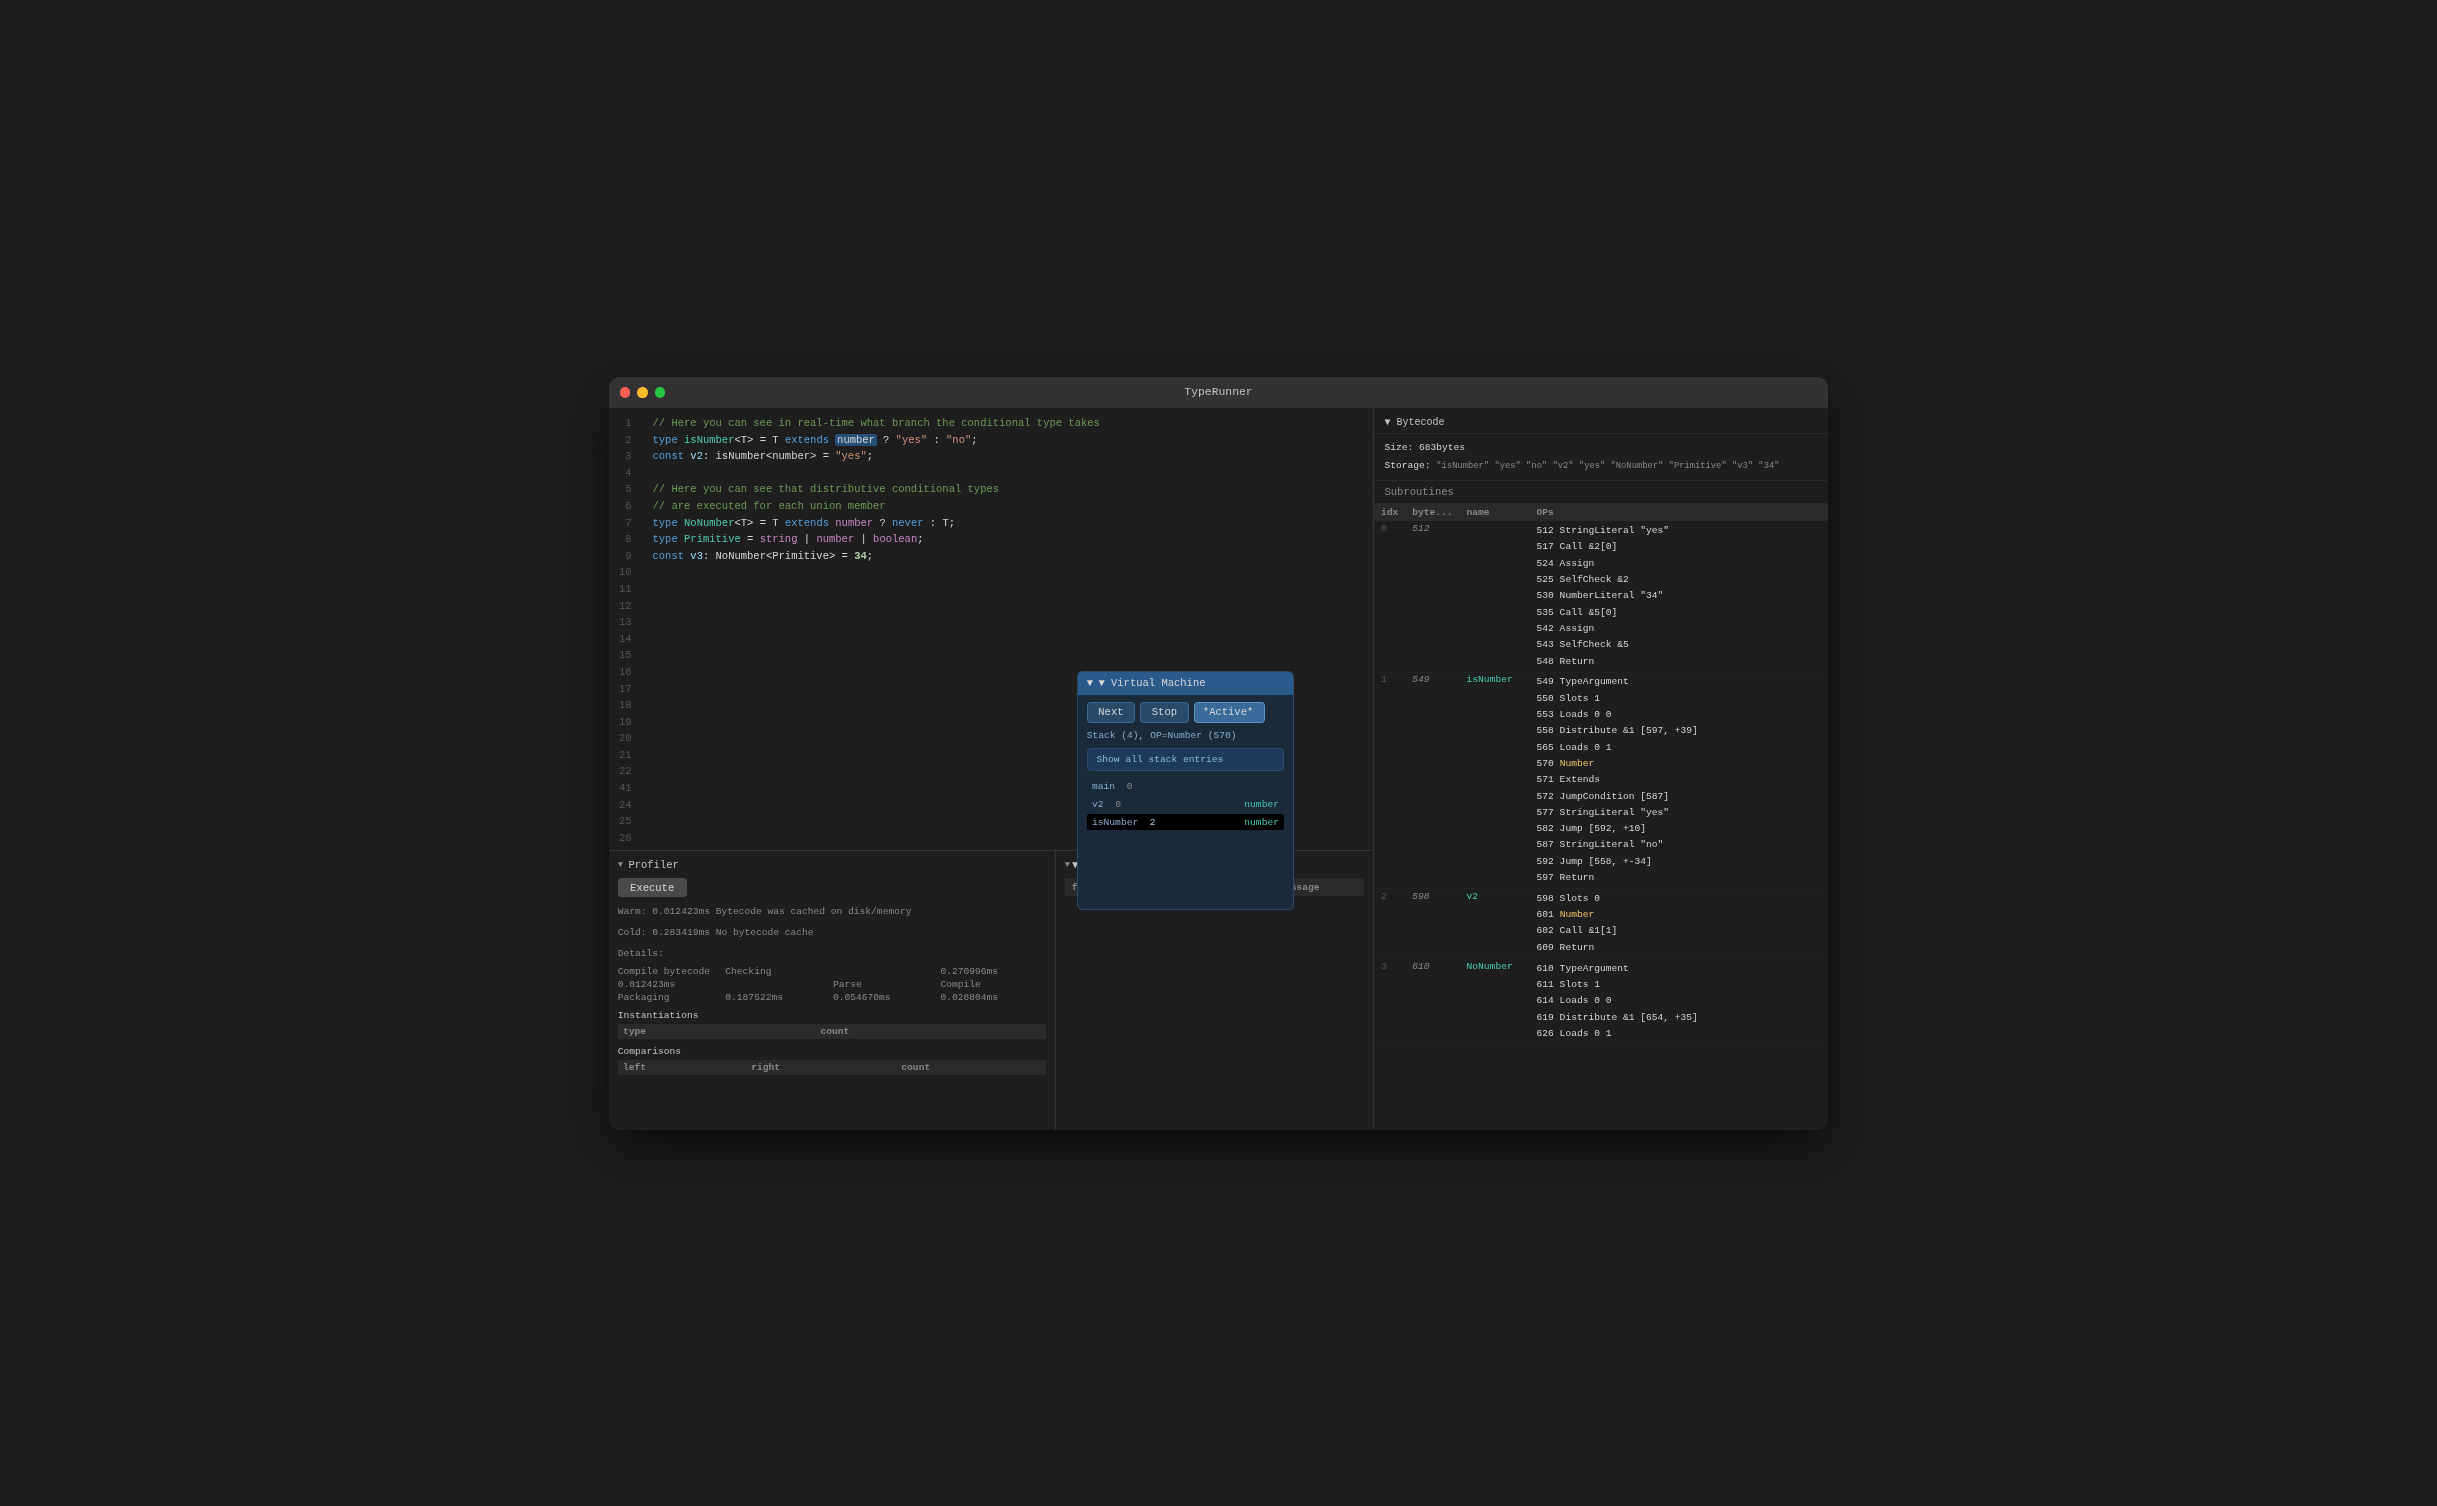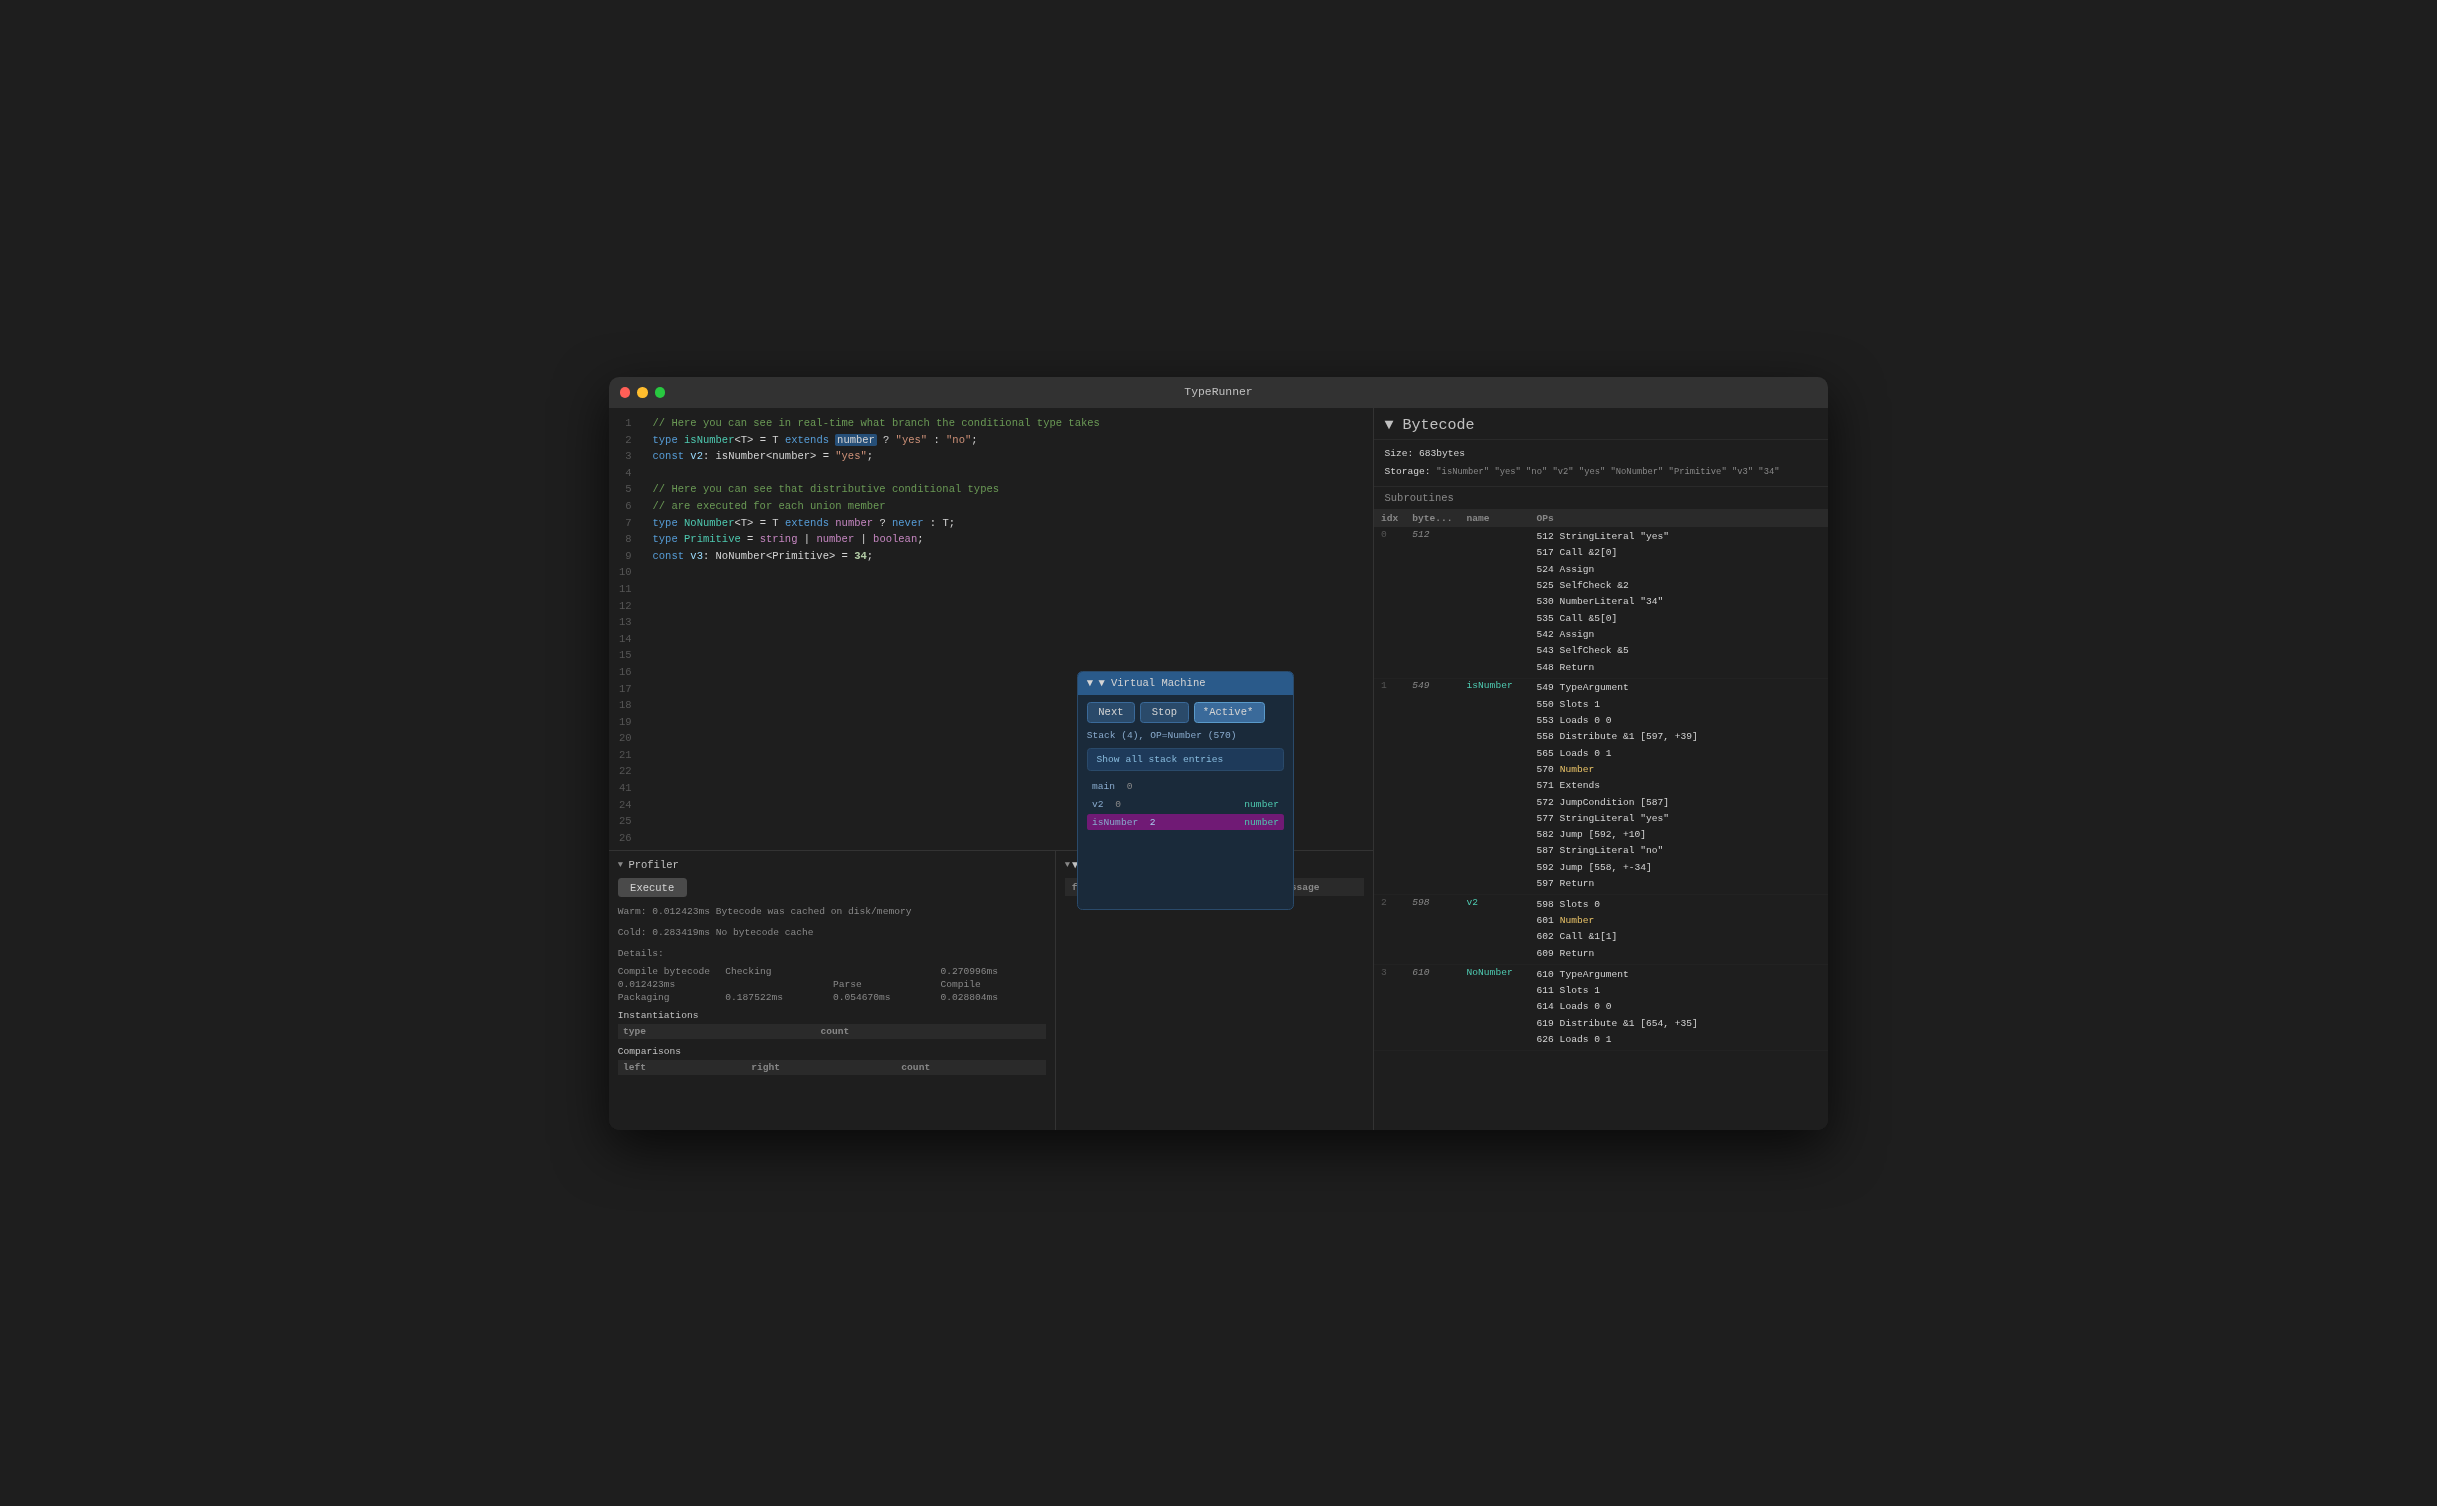--- a/index.html
+++ b/index.html
@@ -244,35 +244,35 @@
       gap: 1.8px;
     }
     .vm-stack-item {
       display: flex;
       justify-content: space-between;
       align-items: flex-end;
       padding: 2.6px 5.3px;
       border-radius: 2.6px;
       font-size: 9.6px;
     }
-    .vm-stack-item.active { background: #701a75; }
+    .vm-stack-item.active { background: #000000; }
     .vm-stack-left { color: #88aacc; }
     .vm-stack-right { color: #4ec9b0; font-size: 9.6px; }
     
     .bytecode-panel {
       width: 455px;
       background: #1e1e1e;
       border-left: 0.9px solid #333;
       display: flex;
       flex-direction: column;
       overflow: hidden;
     }
     .bytecode-header {
       padding: 8.8px 10.5px 5.3px;
-      font-size: 15px;
+      font-size: 10px;
       color: #c0c0c0;
       border-bottom: 0.9px solid #2a2a2a;
       flex-shrink: 0;
     }
     .bytecode-meta {
       padding: 5.3px 10.5px;
       font-size: 9.6px;
       color: #888;
       line-height: 1.8;
       border-bottom: 0.9px solid #2a2a2a;

